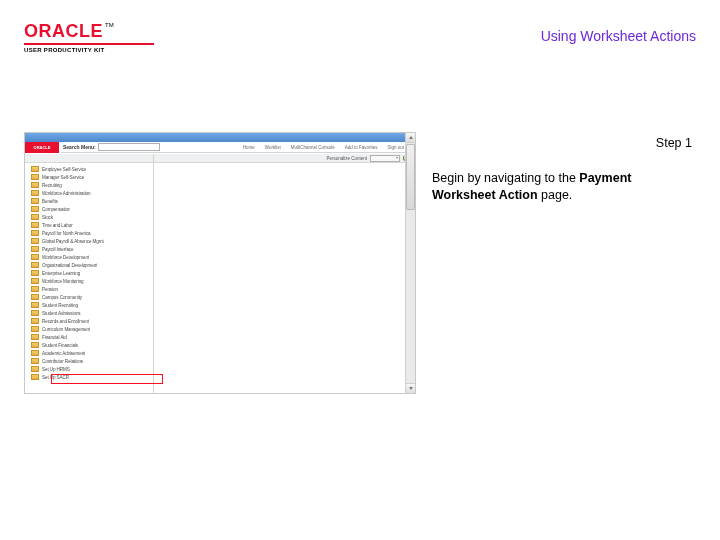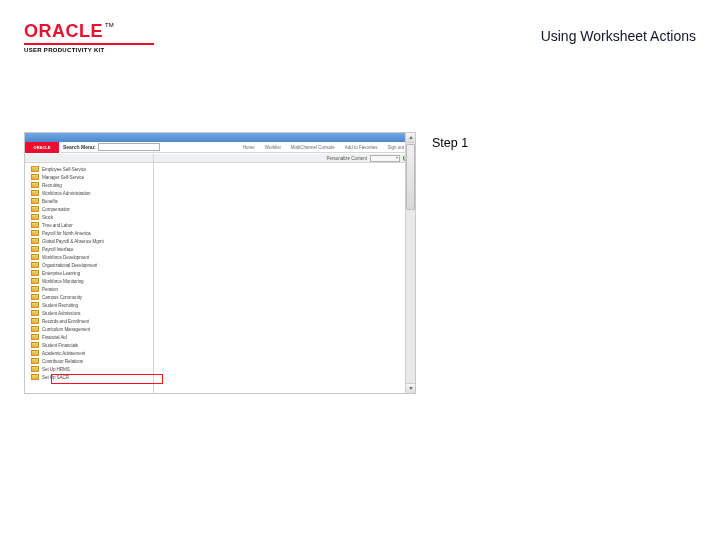--- a/index.html
+++ b/index.html
@@ -10,21 +10,21 @@
     background: #fff;
     font-family: Arial, Helvetica, sans-serif;
     position: relative;
     overflow: hidden;
   }
   .page-title {
     position: absolute;
     top: 28px;
     right: 24px;
     font-size: 14px;
-    color: #0f172a;
+    color: #6d28d9;
   }
   .logo-block {
     position: absolute;
     top: 22px;
     left: 24px;
     width: 130px;
   }
   .logo-oracle {
     color: #e8102e;
     font-family: Arial, sans-serif;
@@ -55,21 +55,21 @@
   
   .instructions {
     position: absolute;
     top: 135px;
     left: 432px;
     width: 260px;
     font-size: 12.5px;
     color: #000;
     line-height: 1.35;
   }
-  .instructions .step { margin-bottom: 18px; }
+  .instructions .step { margin-bottom: 18px; text-align: right; }
   .instructions .para { margin-bottom: 18px; }
   .b { font-weight: bold; }
 
   
   .shot {
     position: absolute;
     top: 132px;
     left: 24px;
     width: 390px;
     height: 260px;
@@ -301,20 +301,23 @@
 <div class="logo-block">
   <div>
     <span class="logo-oracle">ORACLE</span><span class="logo-tm">TM</span>
   </div>
   <div class="logo-rule"></div>
   <div class="logo-sub">USER PRODUCTIVITY KIT</div>
 </div>
 
 <div class="instructions">
   <div class="step">Step 1</div>
+  <div class="para">
+    <span>Begin by navigating to the </span><span class="b">Payment Worksheet Action</span><span> page.</span>
+  </div>
 </div>
 
 <div class="shot">
   <div class="shot-topbar"></div>
   <div class="shot-red">ORACLE</div>
   <div class="shot-search">
     <div class="shot-search-left">
       <span class="shot-search-label">Search Menu:</span>
       <span class="shot-search-box main"></span>
     </div>

